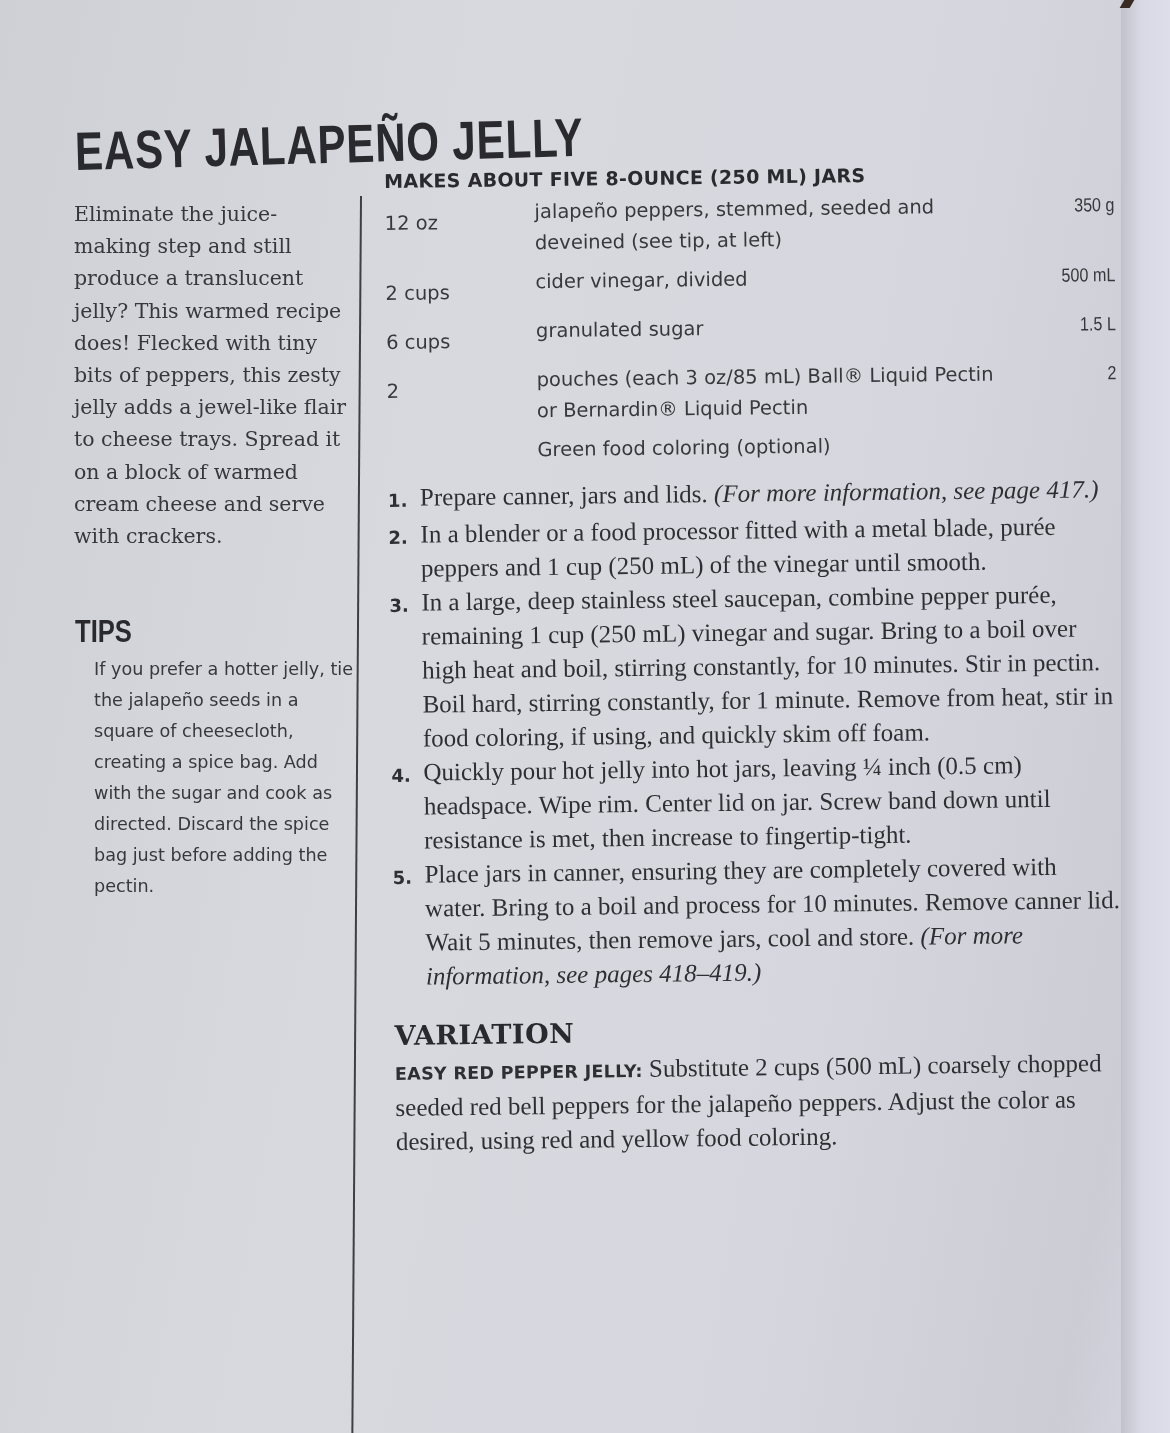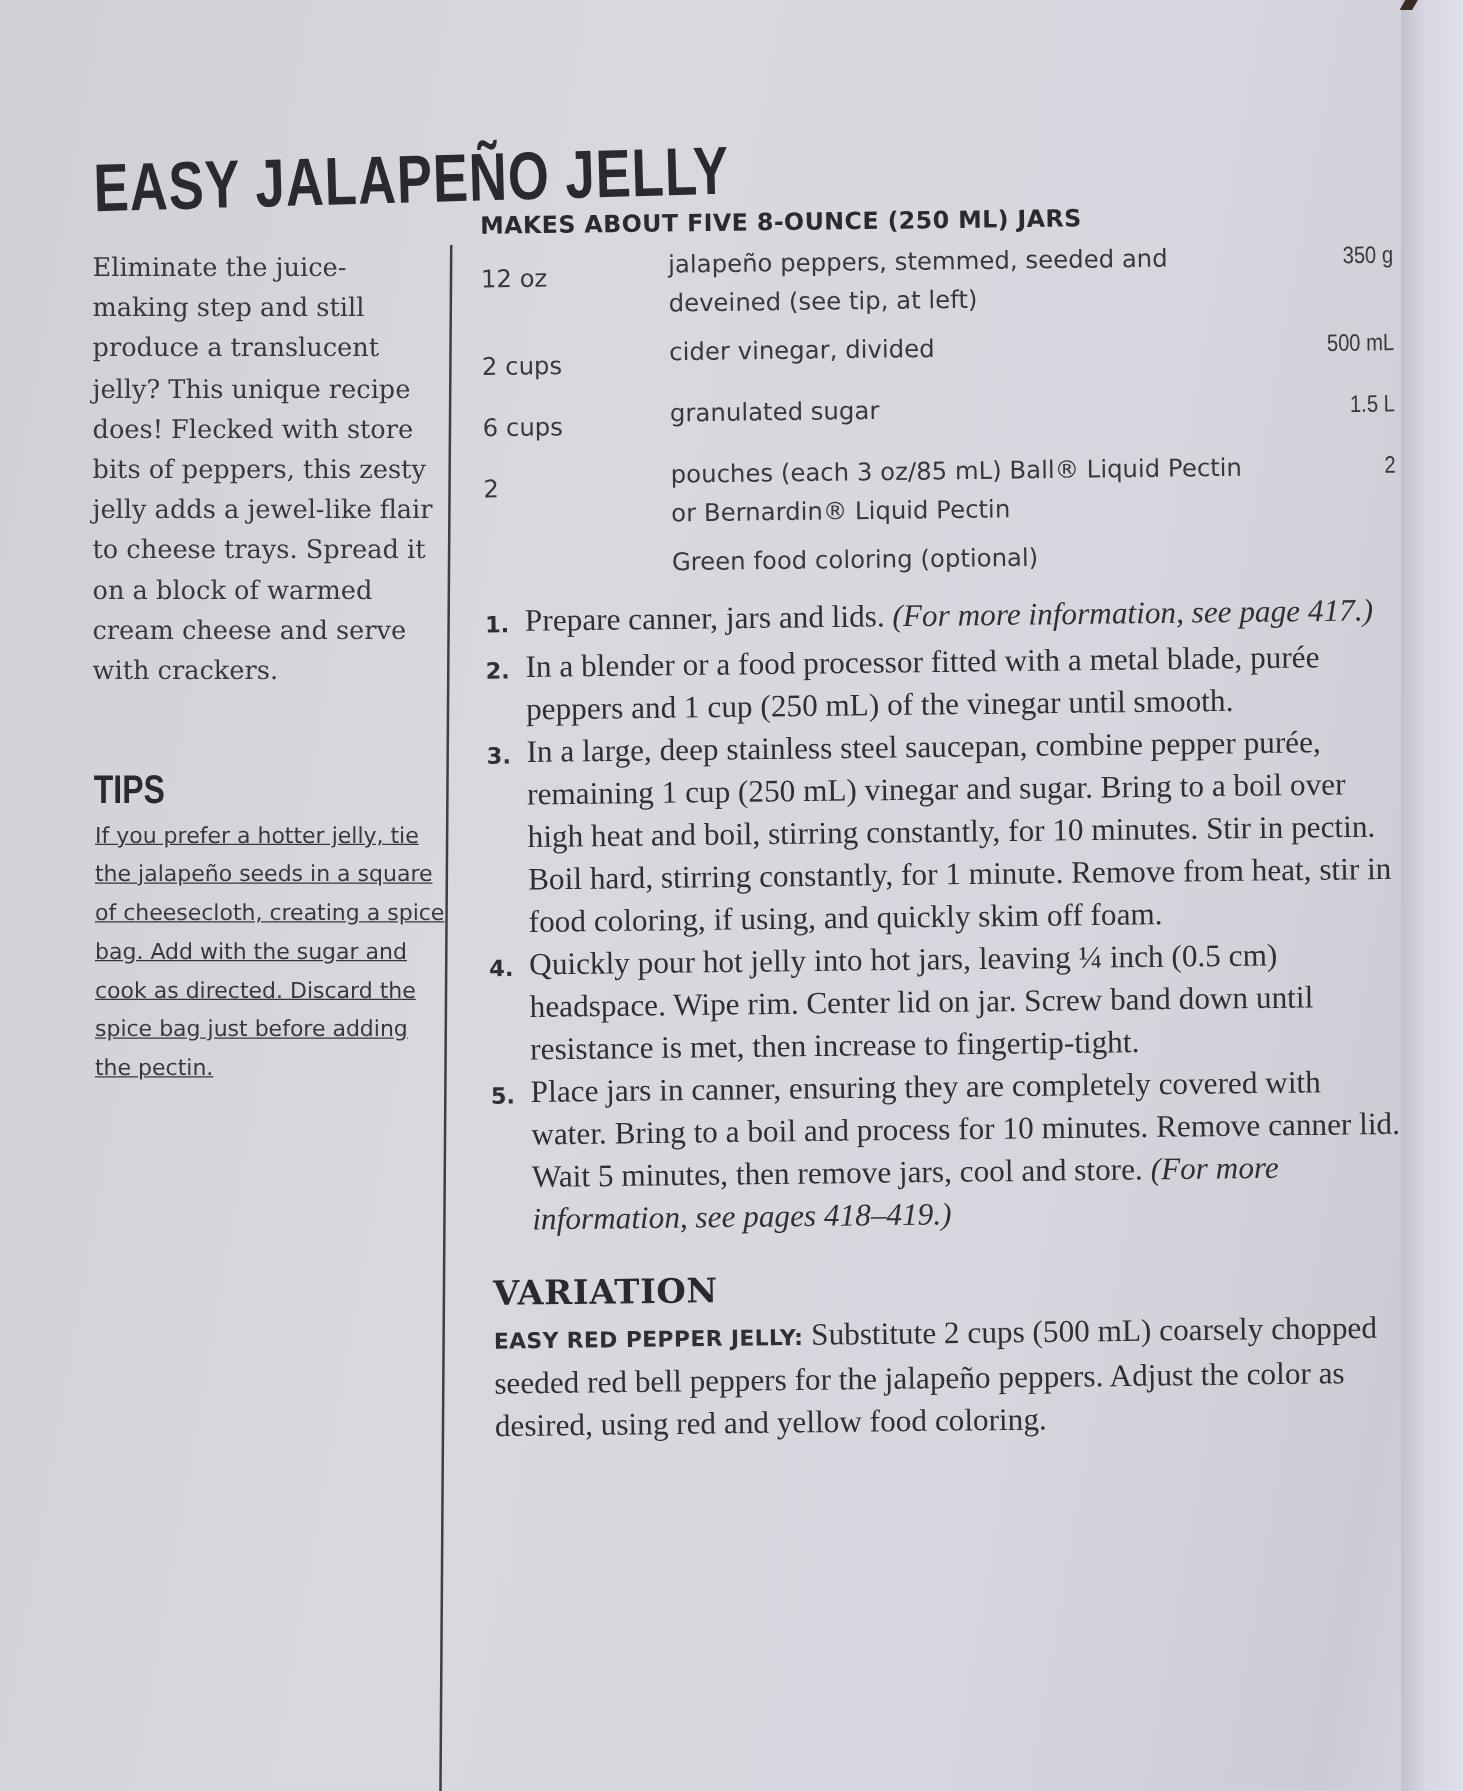--- a/index.html
+++ b/index.html
@@ -80,22 +80,21 @@
       position: absolute;
       left: 76px;
       top: 654px;
       width: 280px;
       font-family: "DejaVu Sans", sans-serif;
       font-size: 17.6px;
       line-height: 31px;
       color: #38383c;
     }
     .tips p {
-      margin: 0 0 14px 0;
-      text-decoration: underline;
+      margin: 0 0 14px 18px;
     }
     .right {
       position: absolute;
       left: 384px;
       top: 170px;
       width: 730px;
       transform: rotate(-0.7deg);
       transform-origin: left top;
     }
     .yield {
@@ -188,21 +187,21 @@
 </head>
 <body>
 
 <div class="page-edge"></div>
 <div class="corner-mark"></div>
 
 <h1 class="title">EASY JALAPEÑO JELLY</h1>
 
 <div class="divider"></div>
 
-<div class="intro">Eliminate the juice-making step and still produce a translucent jelly? This unique recipe does! Flecked with store bits of peppers, this zesty jelly adds a jewel-like flair to cheese trays. Spread it on a block of warmed cream cheese and serve with crackers.</div>
+<div class="intro">Eliminate the juice-making step and still produce a translucent jelly? This warmed recipe does! Flecked with tiny bits of peppers, this zesty jelly adds a jewel-like flair to cheese trays. Spread it on a block of warmed cream cheese and serve with crackers.</div>
 
 <div class="tips-heading">TIPS</div>
 <div class="tips">
   <p>If you prefer a hotter jelly, tie the jalapeño seeds in a square of cheesecloth, creating a spice bag. Add with the sugar and cook as directed. Discard the spice bag just before adding the pectin.</p>
 </div>
 
 <div class="right">
   <div class="yield">MAKES ABOUT FIVE 8-OUNCE (250 ML) JARS</div>
 
   <div class="ing-table">

